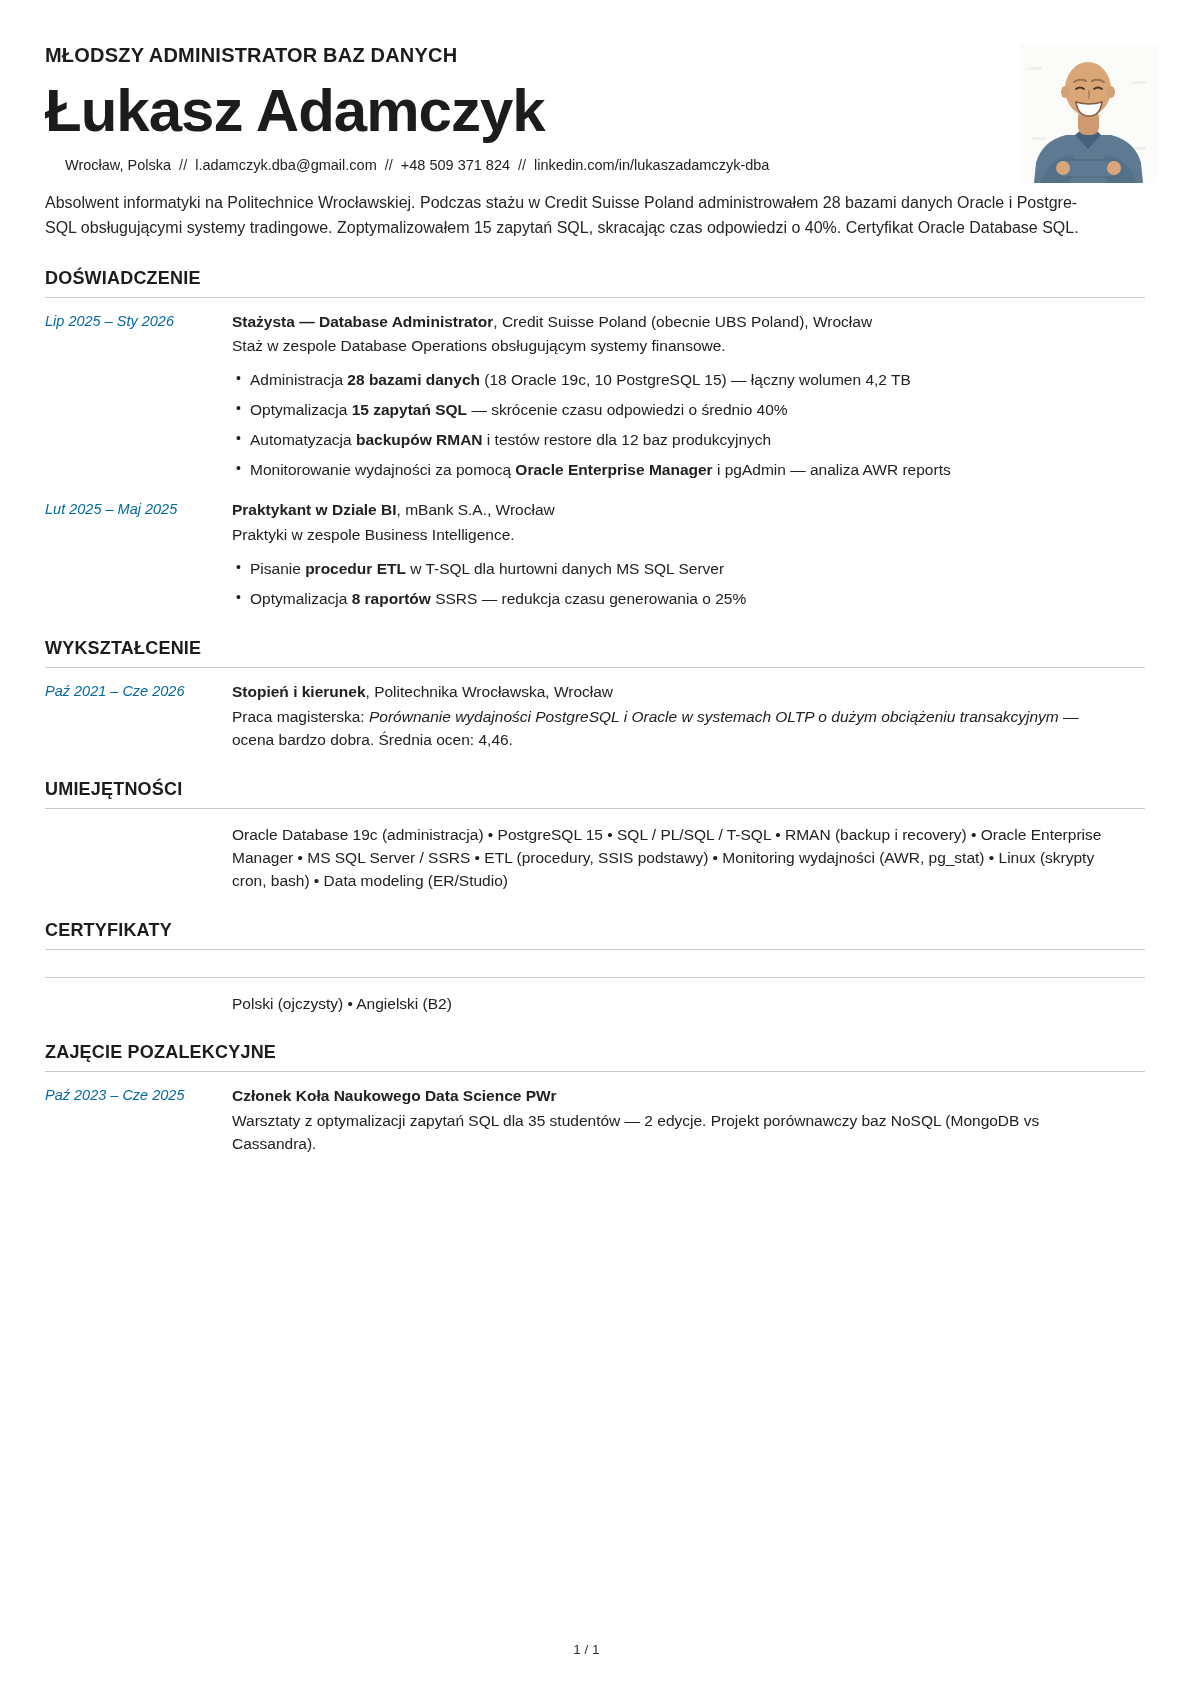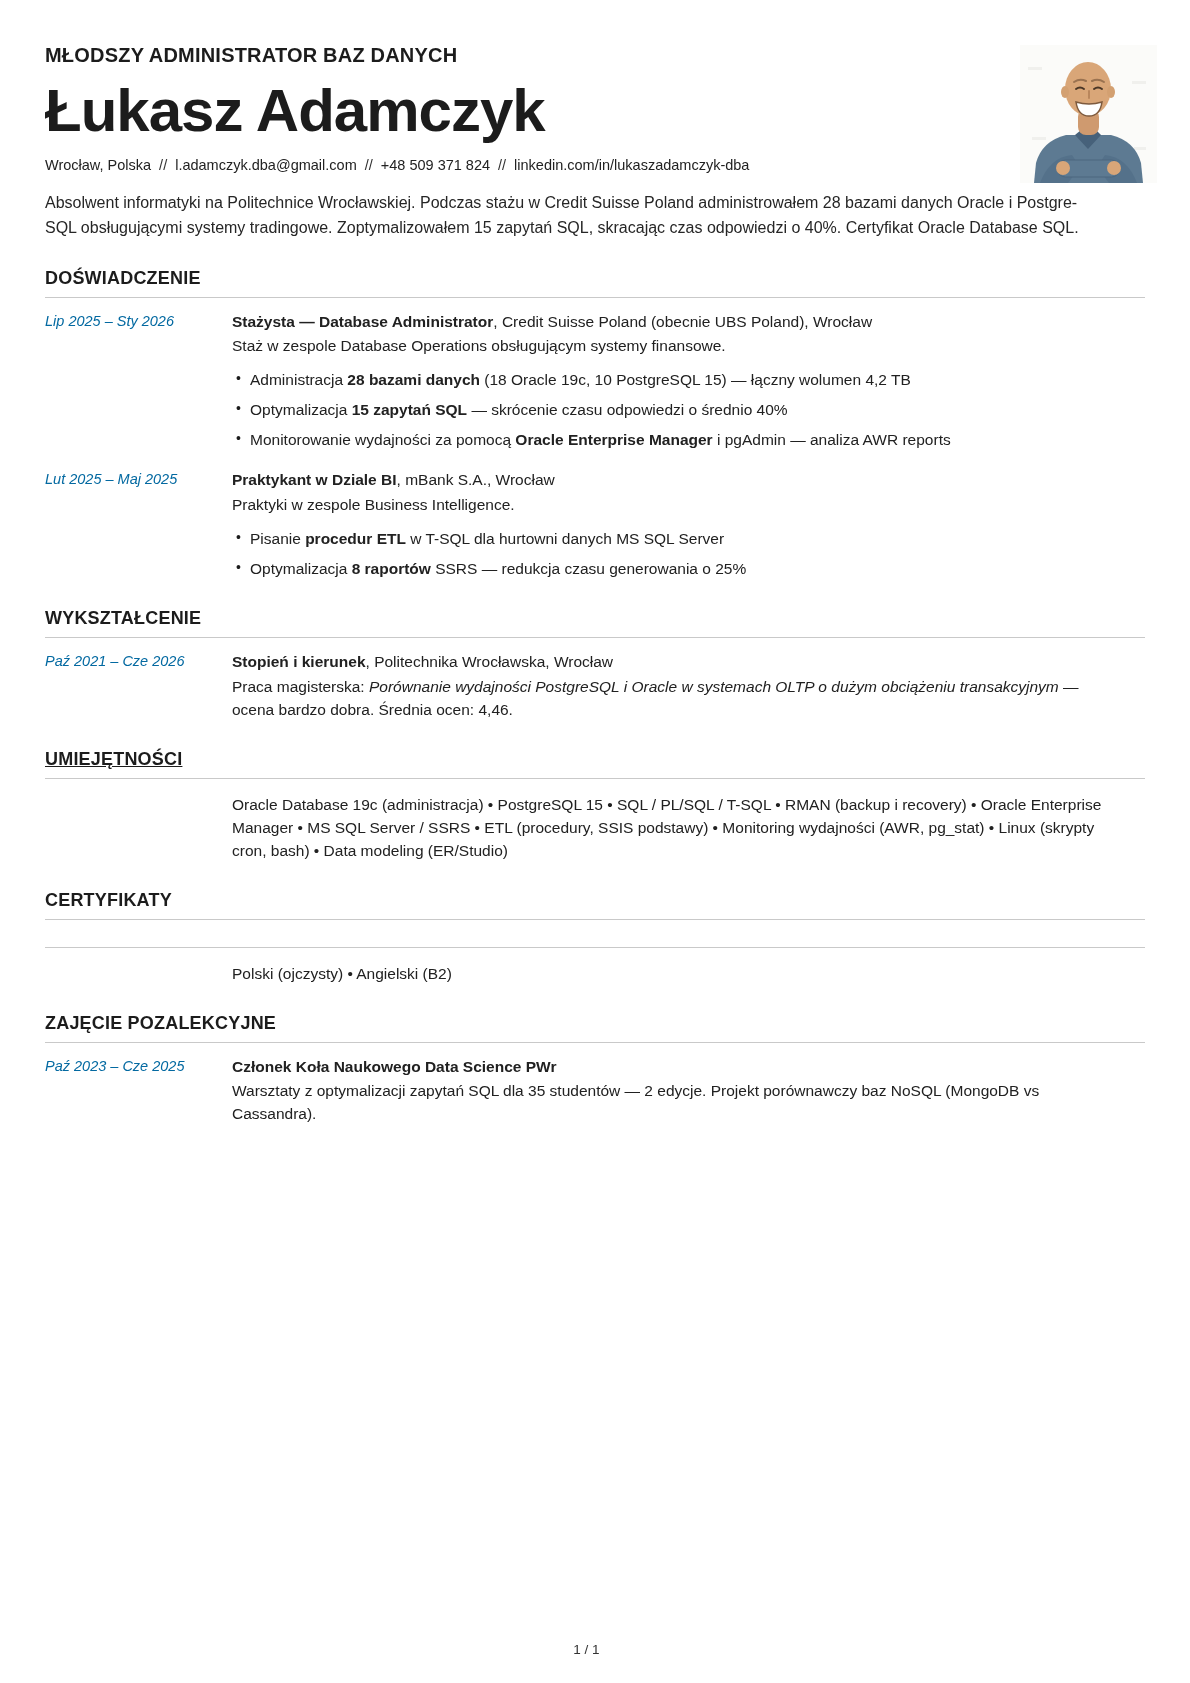--- a/index.html
+++ b/index.html
@@ -10,21 +10,21 @@
     color: var(--text, #1c1c1c);
     font-family: "Liberation Sans", sans-serif;
     position: relative;
     overflow: hidden;
   }
   .page { padding: 44px 45px 0 45px; position: relative; }
 
   
   .role-title { font-size: 20px; font-weight: 700; letter-spacing: .2px; }
   .name { font-size: 60px; font-weight: 700; letter-spacing: -1px; margin: 12px 0 0 0; line-height: 1.05; }
-  .contact-row { margin-top: 15px; font-size: 14.5px; color: #222; }
+  .contact-row { margin-top: 15px; font-size: 14.5px; color: #222; margin-left: 20px; }
   .contact-item { white-space: nowrap; }
   .sep { margin: 0 8px; color: #333; }
   .summary { margin-top: 17px; font-size: 16px; line-height: 1.58; color: #262626; }
 
   
   .photo {
     position: absolute; top: 45px; right: 33px;
     width: 137px; height: 138px; overflow: hidden;
   }
   .photo svg { display: block; }
@@ -98,20 +98,21 @@
         <h2 class="section-title" style="margin: 0px; font-size: 18px;">DOŚWIADCZENIE</h2>
         <div class="rule"></div>
         <div class="entry">
           <div class="entry-date">Lip 2025 – Sty 2026</div>
           <div class="entry-content">
             <div class="entry-title"><span class="b">Stażysta — Database Administrator</span><span>, Credit Suisse Poland (obecnie UBS Poland), Wrocław</span></div>
             <p class="entry-sub">Staż w zespole Database Operations obsługującym systemy finansowe.</p>
             <ul class="bullets">
               <li><span>Administracja </span><span class="b">28 bazami danych</span><span> (18 Oracle 19c, 10 PostgreSQL 15) — łączny wolumen 4,2 TB</span></li>
               <li><span>Optymalizacja </span><span class="b">15 zapytań SQL</span><span> — skrócenie czasu odpowiedzi o średnio 40%</span></li>
+              <li><span>Automatyzacja </span><span class="b">backupów RMAN</span><span> i testów restore dla 12 baz produkcyjnych</span></li>
               <li><span>Monitorowanie wydajności za pomocą </span><span class="b">Oracle Enterprise Manager</span><span> i pgAdmin — analiza AWR reports</span></li>
             </ul>
           </div>
         </div>
         <div class="entry">
           <div class="entry-date">Lut 2025 – Maj 2025</div>
           <div class="entry-content">
             <div class="entry-title"><span class="b">Praktykant w Dziale BI</span><span>, mBank S.A., Wrocław</span></div>
             <p class="entry-sub">Praktyki w zespole Business Intelligence.</p>
             <ul class="bullets">
@@ -126,21 +127,21 @@
         <div class="rule"></div>
         <div class="entry">
           <div class="entry-date">Paź 2021 – Cze 2026</div>
           <div class="entry-content">
             <div class="entry-title"><span class="b">Stopień i kierunek</span><span>, Politechnika Wrocławska, Wrocław</span></div>
             <p class="entry-body"><span>Praca magisterska: </span><span class="i">Porównanie wydajności PostgreSQL i Oracle w systemach OLTP o dużym obciążeniu transakcyjnym</span><span> — ocena bardzo dobra. Średnia ocen: 4,46.</span></p>
           </div>
         </div>
       </section>
       <section class="section">
-        <h2 class="section-title" style="margin: 0px; font-size: 18px; text-decoration: underline;">UMIEJĘTNOŚCI</h2>
+        <h2 class="section-title" style="margin: 0px; font-size: 18px;">UMIEJĘTNOŚCI</h2>
         <div class="rule"></div>
         <div class="entry">
           <div class="entry-date"></div>
           <div class="entry-content">
             <p class="entry-body"><span>Oracle Database 19c (administracja) • PostgreSQL 15 • SQL / PL/SQL / T-SQL • RMAN (backup i recovery) • Oracle Enterprise Manager • MS SQL Server / SSRS • ETL (procedury, SSIS podstawy) • Monitoring wydajności (AWR, pg_stat) • Linux (skrypty cron, bash) • Data modeling (ER/Studio)</span></p>
           </div>
         </div>
       </section>
       <section class="section">
         <h2 class="section-title" style="margin: 0px; font-size: 18px;">CERTYFIKATY</h2>

